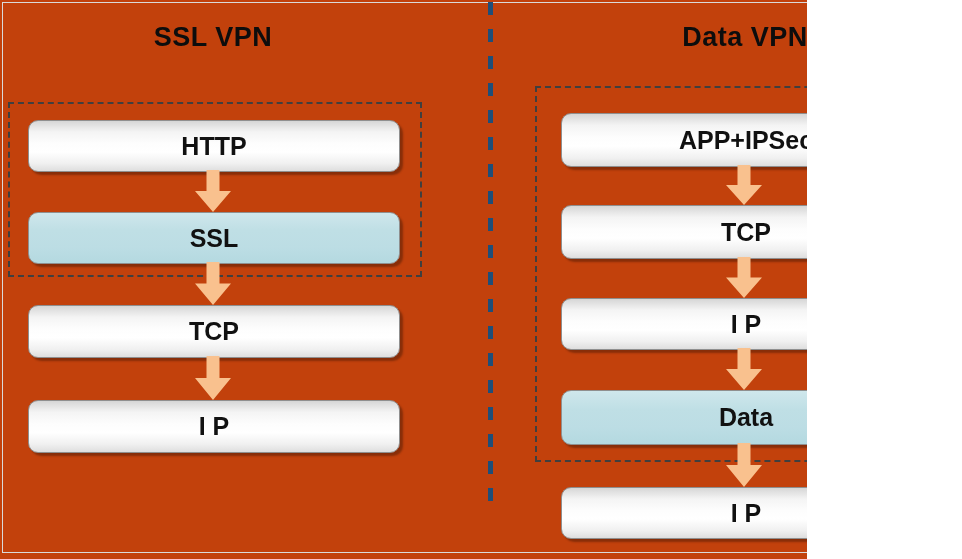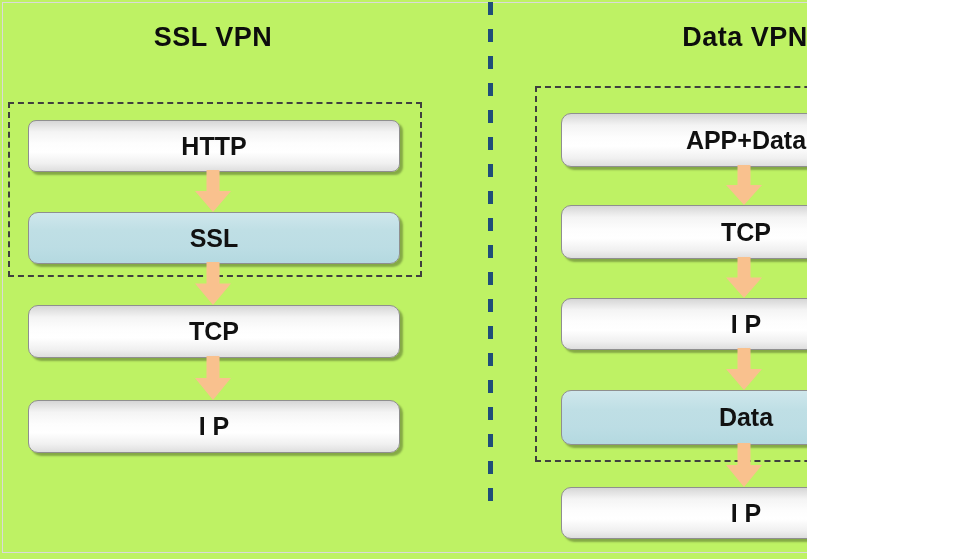--- a/index.html
+++ b/index.html
@@ -1,19 +1,19 @@
 <!DOCTYPE html>
 <html style="--highlight-fill: #bcdde4; --arrow-fill: #f9c18e; --divider-blue: #1f4e79; --dashed-border: #3f3f3f;"><head>
 <meta charset="utf-8">
 <style>
   html,body{margin:0;padding:0;background:#fff;}
   .canvas{
     position:relative;
     width:807px;height:559px;
-    background:#bef264;
+    background:#c2410c;
     font-family:"Liberation Sans", sans-serif;
     overflow:hidden;
   }
   .frame{
     position:absolute;left:2px;top:2px;width:956px;height:549px;
     border:1px solid #dadada;
     pointer-events:none;
   }
   .col-title{
     position:absolute;
@@ -39,21 +39,21 @@
     background:linear-gradient(180deg,#d6d6d6 0%,#f4f4f4 22%,#fdfdfd 45%,#ffffff 62%,#f0f0f0 85%,#dedede 100%);
     box-shadow:3px 3px 2px rgba(0,0,0,0.30);
     display:flex;align-items:center;justify-content:center;
     font-size:25px;font-weight:bold;color:#111;
     z-index:2;
   }
   .layer.highlight{
     background:linear-gradient(180deg,#cfe7ec 0%,#bfdfe5 35%,var(--highlight-fill,#bcdde4) 70%,#b4d9e0 100%);
   }
   
-  .l-http {left:28px;top:120px;border-radius:8px;}
+  .l-http {left:28px;top:120px;}
   .l-ssl  {left:28px;top:212px;}
   .l-tcp  {left:28px;top:305px;height:51px;}
   .l-ip   {left:28px;top:400px;height:51px;}
   
   .r-app  {left:561px;top:113px;width:368px;height:52px;}
   .r-tcp  {left:561px;top:205px;width:368px;height:52px;}
   .r-ip1  {left:561px;top:298px;width:368px;height:50px;}
   .r-ipsec{left:561px;top:390px;width:368px;height:53px;}
   .r-ip2  {left:561px;top:487px;width:368px;height:50px;}
 
@@ -98,21 +98,21 @@
     <span>SSL</span>
   </div>
   <div class="layer l-tcp">
     <span>TCP</span>
   </div>
   <div class="layer l-ip">
     <span>I P</span>
   </div>
 
   <div class="layer r-app">
-    <span>APP+Data</span>
+    <span>APP+IPSec</span>
   </div>
   <div class="layer r-tcp">
     <span>TCP</span>
   </div>
   <div class="layer r-ip1">
     <span>I P</span>
   </div>
   <div class="layer highlight r-ipsec">
     <span>Data</span>
   </div>

